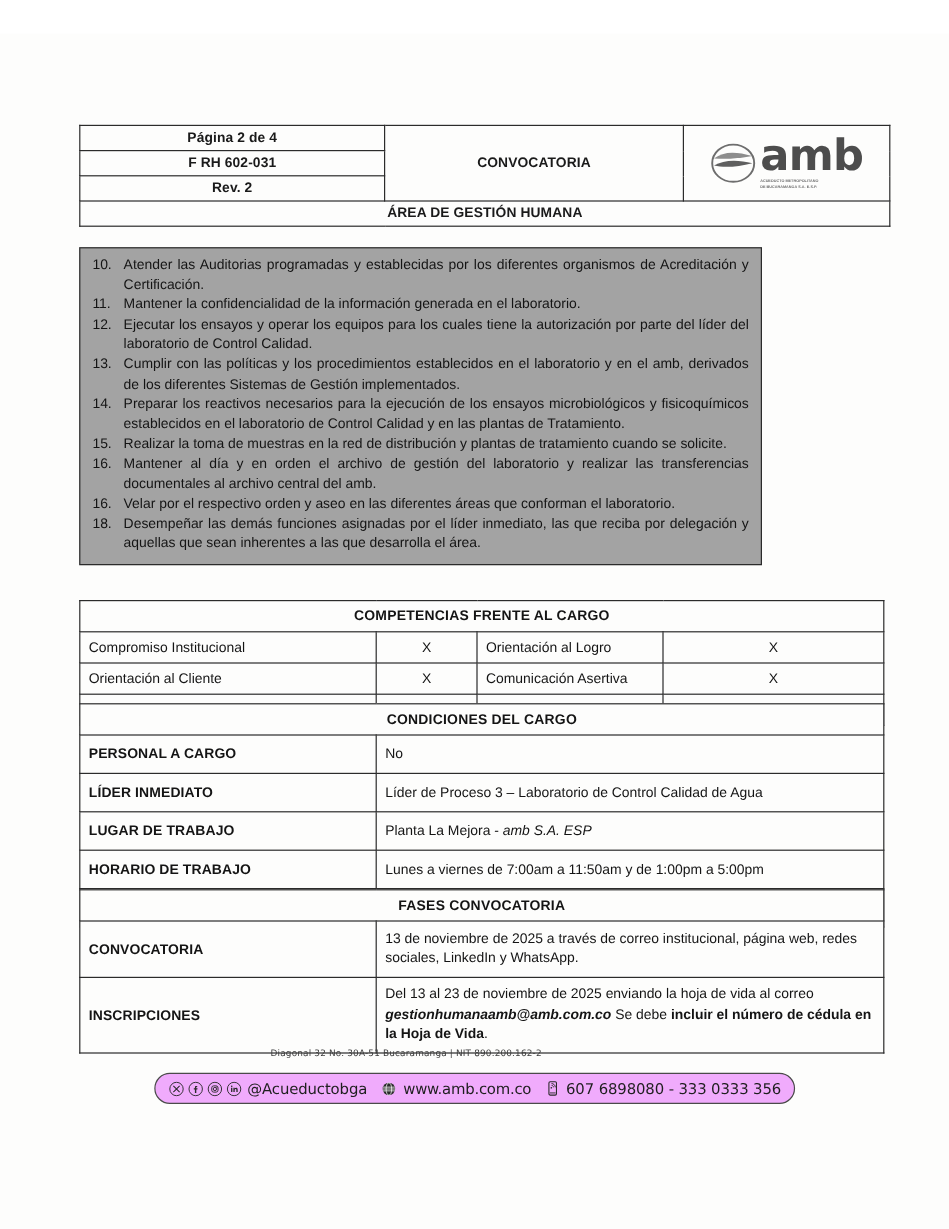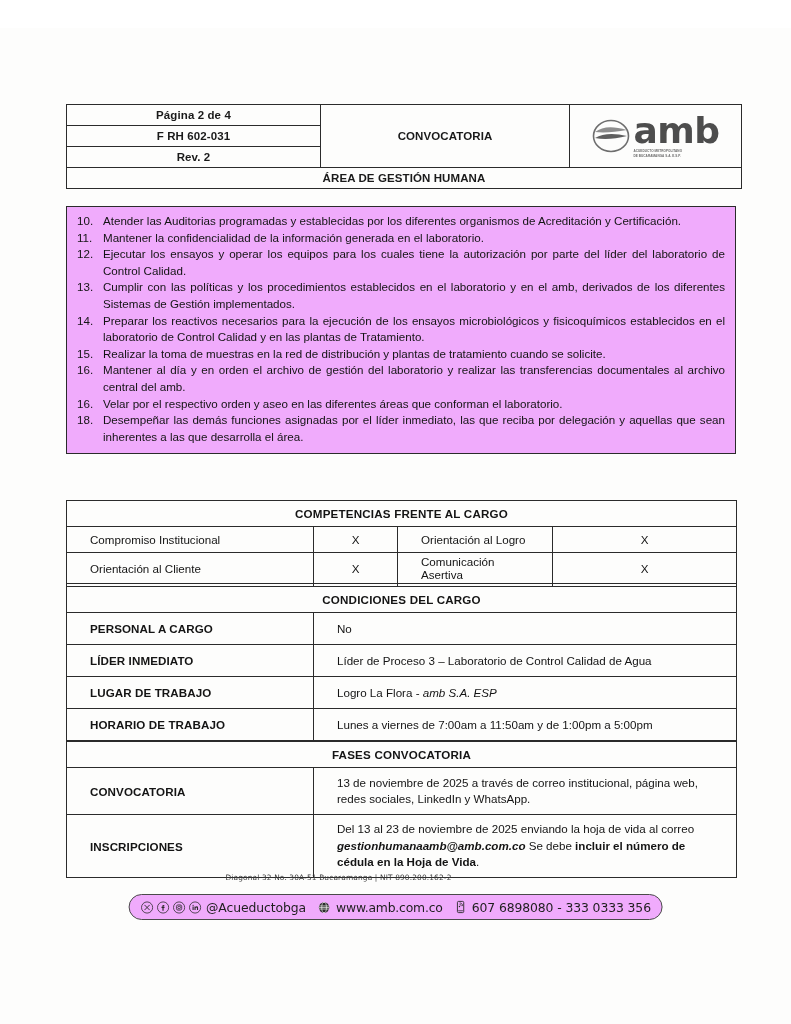--- a/index.html
+++ b/index.html
@@ -77,25 +77,25 @@
     letter-spacing: .05px;
     line-height: 1.3;
     margin-top: 1px;
   }
 
   
   .listbox {
     position: absolute;
     left: 66px;
     top: 178px;
-    width: 670px;
+    width: 569px;
     border: 1px solid #2b2b2b;
     box-sizing: border-box;
     padding: 6px 10px 8px 10px;
-    background: #f0abfc;
+    background: #a3a3a3;
   }
   ol.fns {
     margin: 0;
     padding: 0;
     list-style: none;
   }
   ol.fns li {
     position: relative;
     padding-left: 26px;
     font-size: 11.6px;
@@ -116,21 +116,21 @@
   
   table.grid {
     border-collapse: collapse;
     table-layout: fixed;
     width: 100%;
     background: #fdfdfc;
   }
   table.grid td {
     border: 1px solid #2b2b2b;
     font-size: 11.6px;
-    padding: 2px 23px;
+    padding: 2px 7px;
     vertical-align: middle;
     color: #141414;
   }
   td.sect {
     text-align: center;
     font-weight: bold;
     font-size: 12.4px;
     letter-spacing: .2px;
     height: 21px;
     padding: 1px 4px;
@@ -292,21 +292,21 @@
       <tr class="row-h30">
         <td class="cond-label">PERSONAL A CARGO</td>
         <td>No</td>
       </tr>
       <tr class="row-h30">
         <td class="cond-label">LÍDER INMEDIATO</td>
         <td>Líder de Proceso 3 – Laboratorio de Control Calidad de Agua</td>
       </tr>
       <tr class="row-h30">
         <td class="cond-label">LUGAR DE TRABAJO</td>
-        <td><span>Logro La Flora - </span><span class="it">amb S.A. ESP</span></td>
+        <td><span>Planta La Mejora - </span><span class="it">amb S.A. ESP</span></td>
       </tr>
       <tr class="row-h30">
         <td class="cond-label">HORARIO DE TRABAJO</td>
         <td>Lunes a viernes de 7:00am a 11:50am y de 1:00pm a 5:00pm</td>
       </tr>
       <tr class="row-h30">
         <td class="cond-label">SALARIO</td>
         <td>$ 3.922.407</td>
       </tr>
     </tbody>

